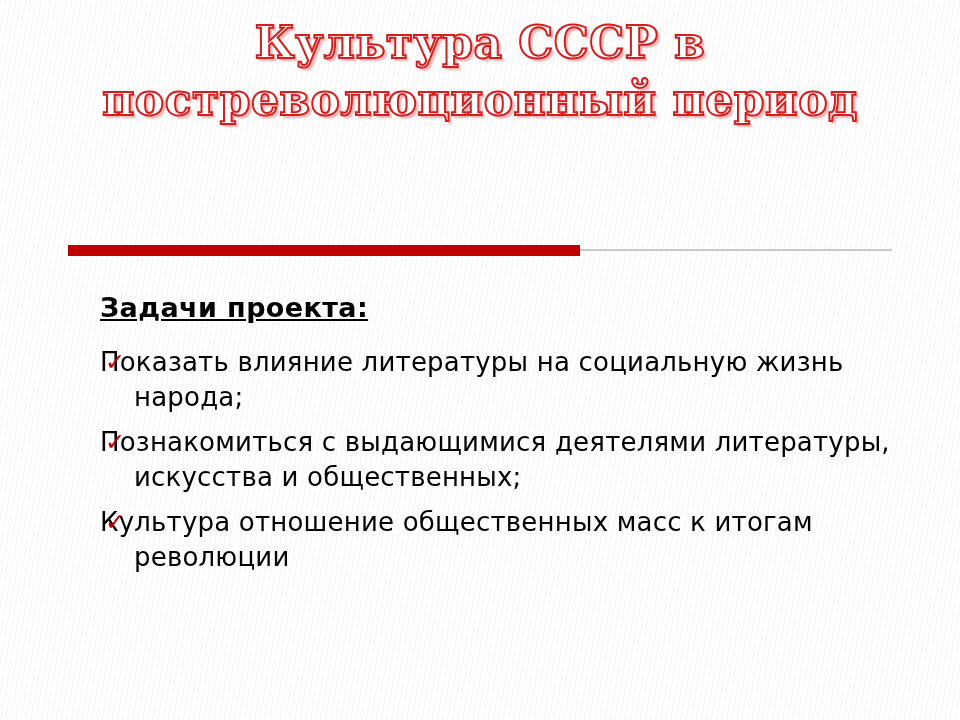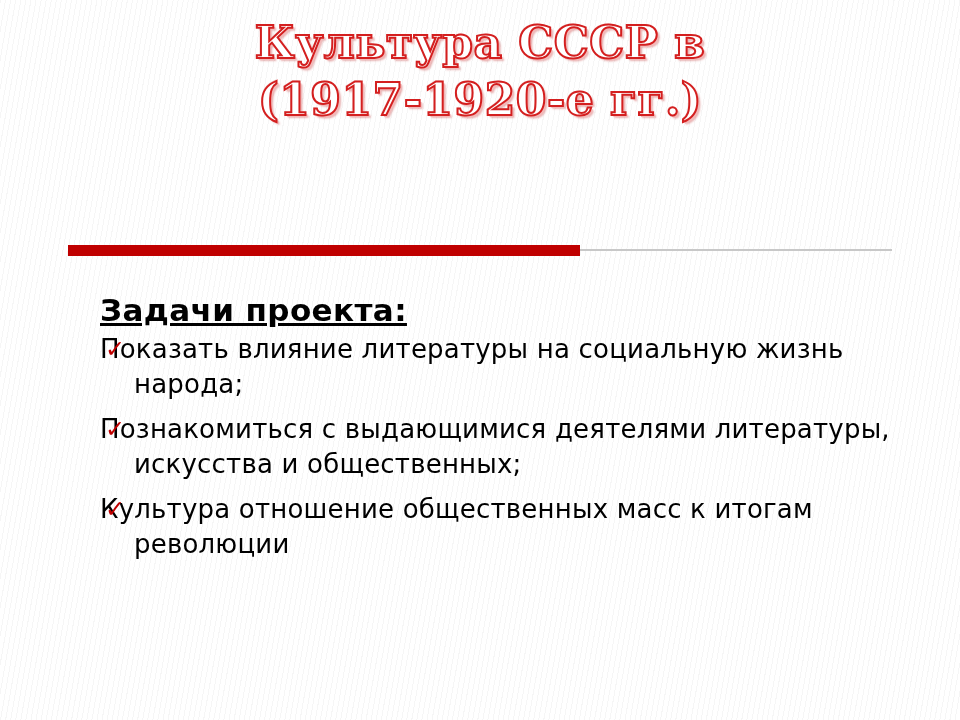--- a/index.html
+++ b/index.html
@@ -76,26 +76,26 @@
   }
 
   .body-block {
     position: absolute;
     top: 292px;
     left: 100px;
     width: 800px;
   }
 
   .subtitle {
-    font-size: 31px;
+    font-size: 27px;
     font-weight: bold;
     color: #000000;
     text-decoration: underline;
     letter-spacing: 0.4px;
-    margin-bottom: 4px;
+    margin-bottom: 22px;
   }
 
   .bullet {
     position: relative;
     font-size: 26px;
     line-height: 35px;
     color: #000000;
     margin-bottom: 10px;
     padding-left: 34px;
     letter-spacing: 0.2px;
@@ -114,21 +114,21 @@
     text-indent: -34px;
   }
 </style>
 </head>
 <body>
 
 <div class="slide">
 
   <div class="title-block">
     <div class="title-line">Культура СССР в</div>
-    <div class="title-line">(1917-1920-е гг.)</div>
+    <div class="title-line">постреволюционный период</div>
   </div>
 
   <div class="divider-wrap">
     <div class="divider-thin"></div>
     <div class="divider-thick"></div>
   </div>
 
   <div class="body-block">
     <div class="subtitle">Задачи проекта:</div>
 

